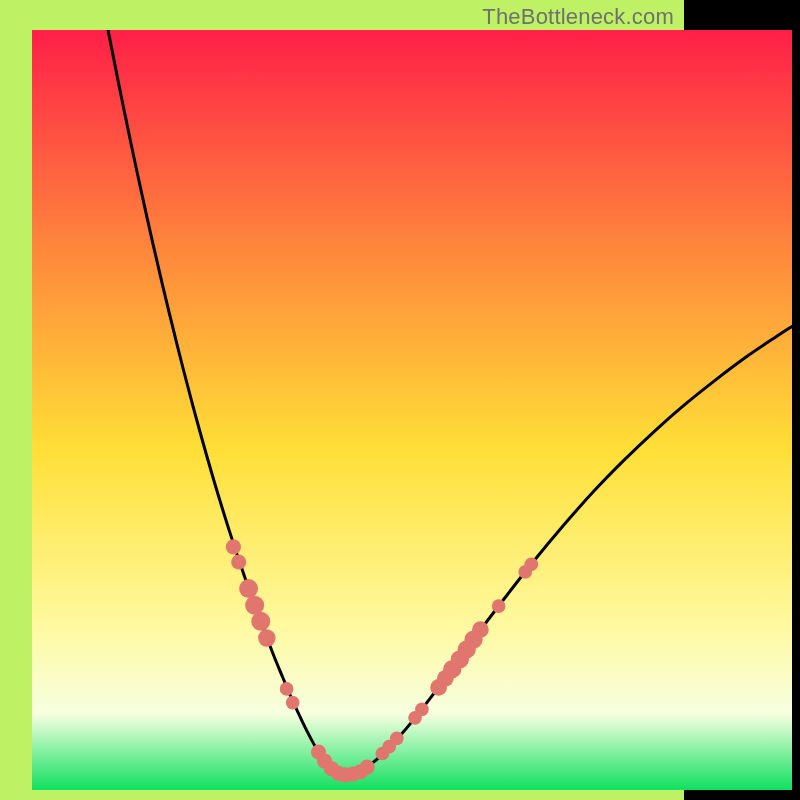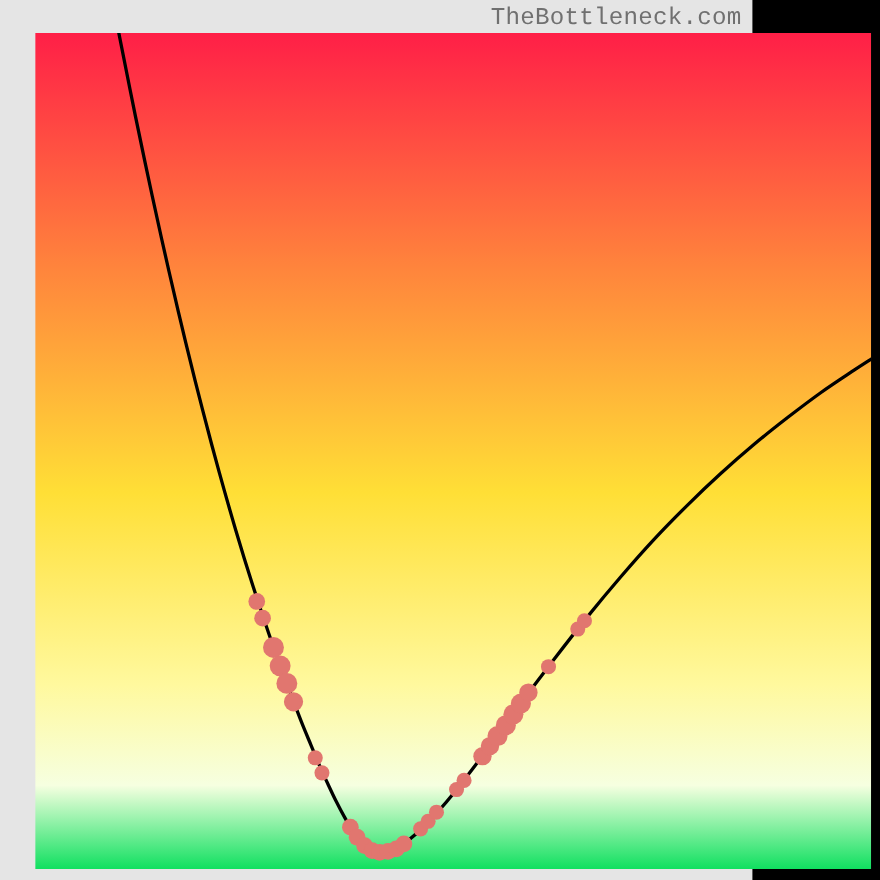--- a/index.html
+++ b/index.html
@@ -10,22 +10,21 @@
     background: #000;
     overflow: hidden;
     font-family: Arial, Helvetica, sans-serif;
   }
   .frame {
     position: absolute;
     left: 0;
     top: 0;
     width: 684px;
     height: 800px;
-    background: #e5e5e5;
-    font-family: Liberation Mono, monospace;
+    background: #bef264;
   }
   .watermark {
     position: absolute;
     top: 4px;
     right: 10px;
     color: #707070;
     font-size: 22px;
     font-weight: 400;
     letter-spacing: 0.2px;
     z-index: 50;

